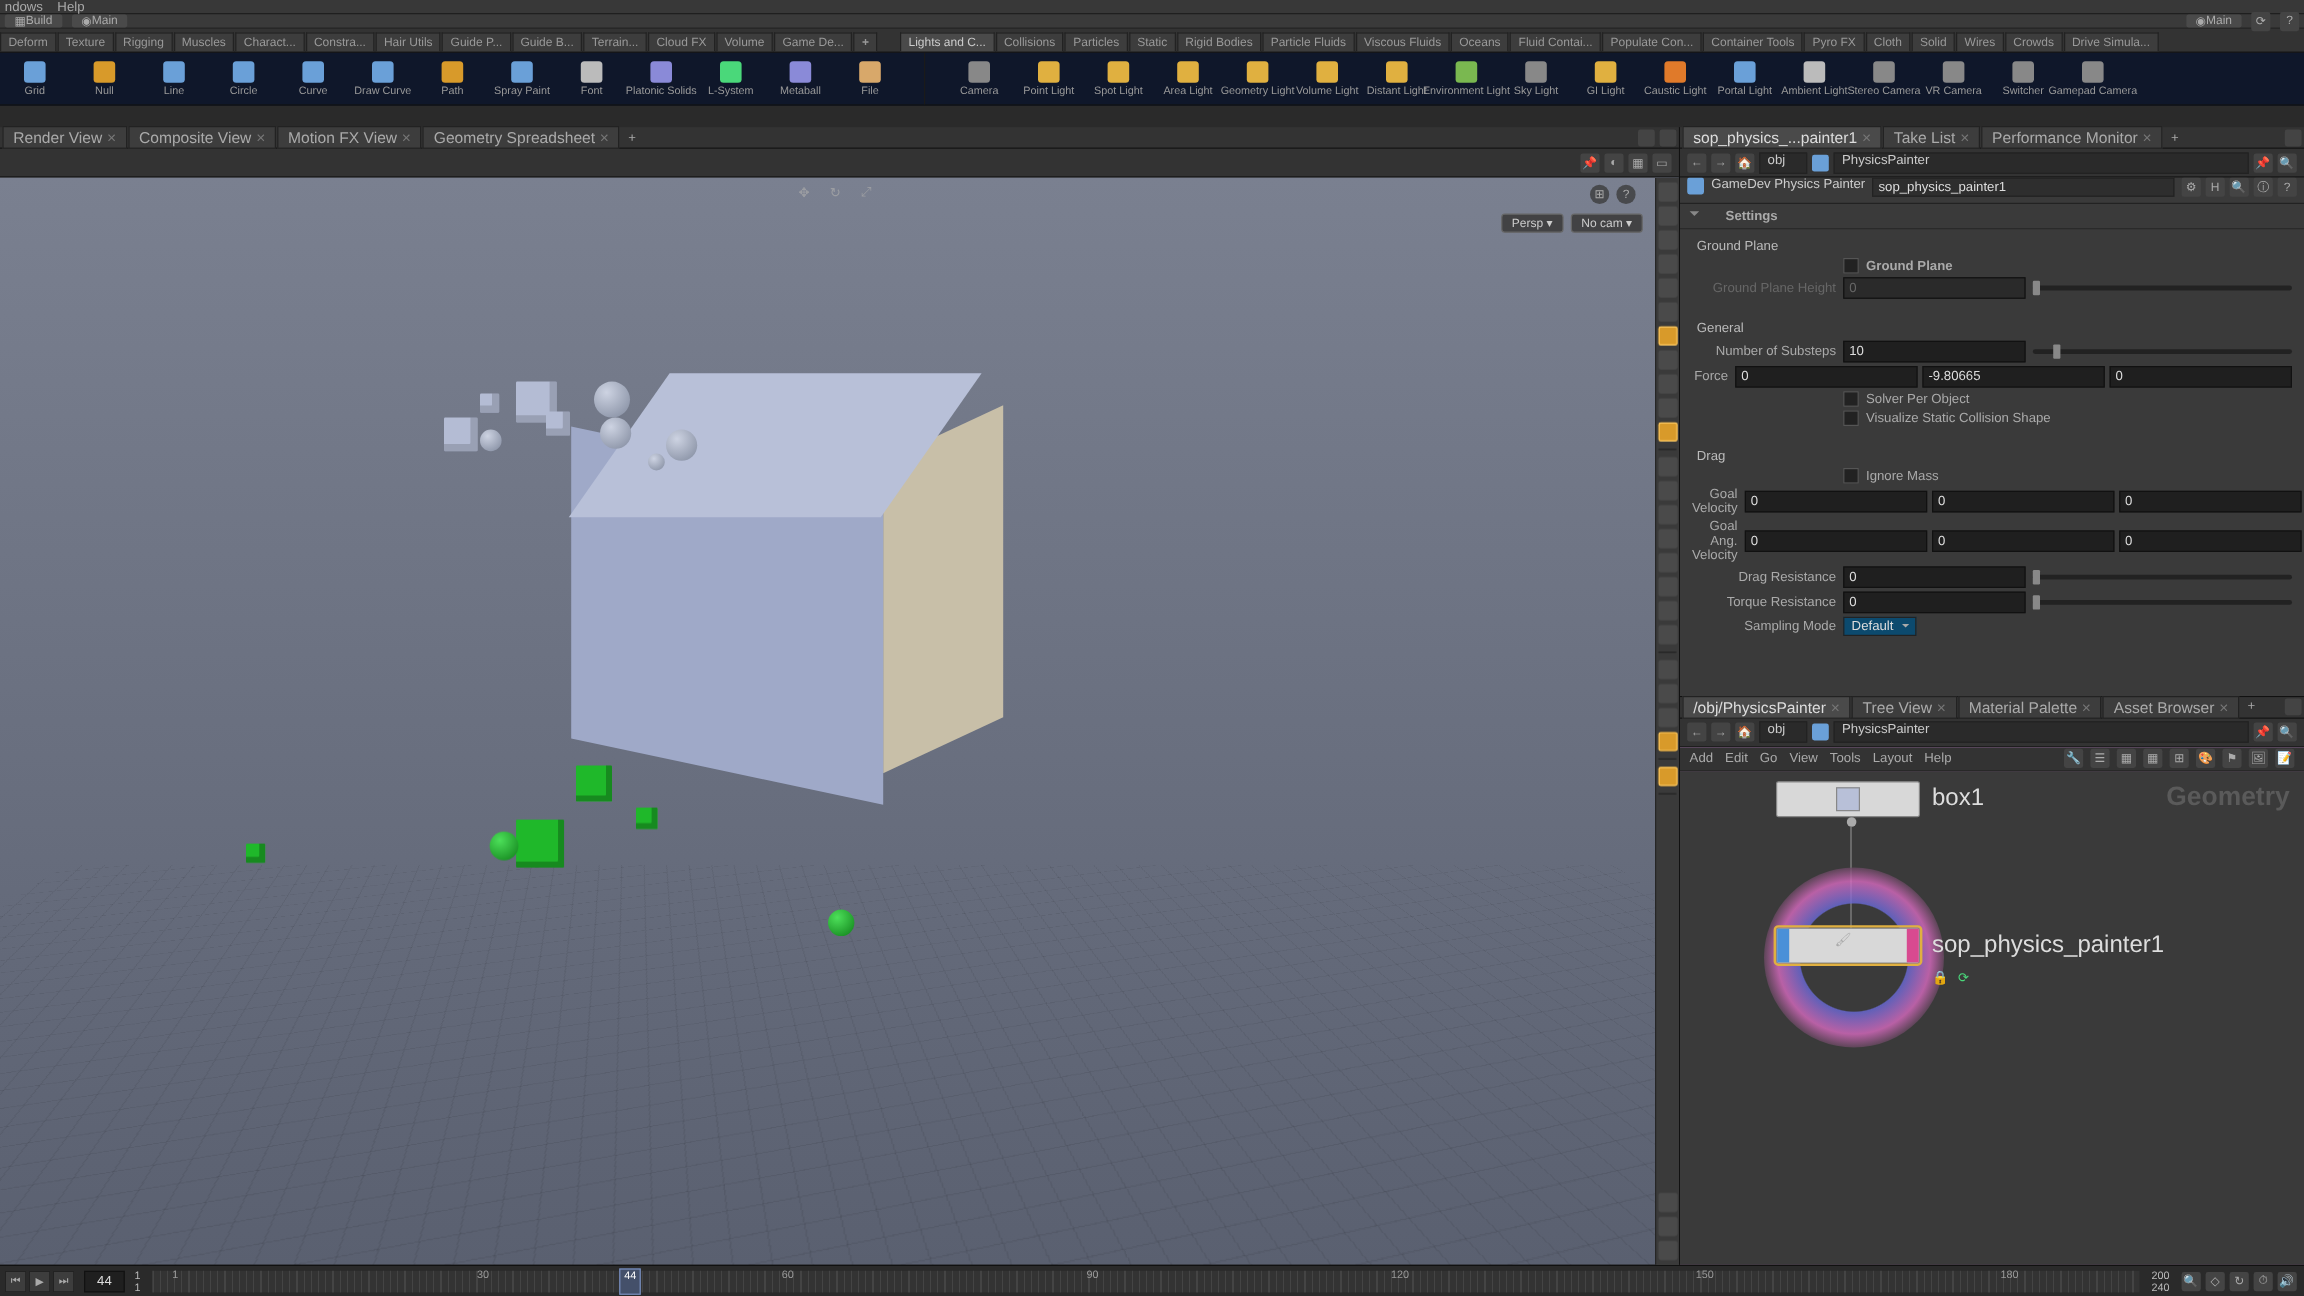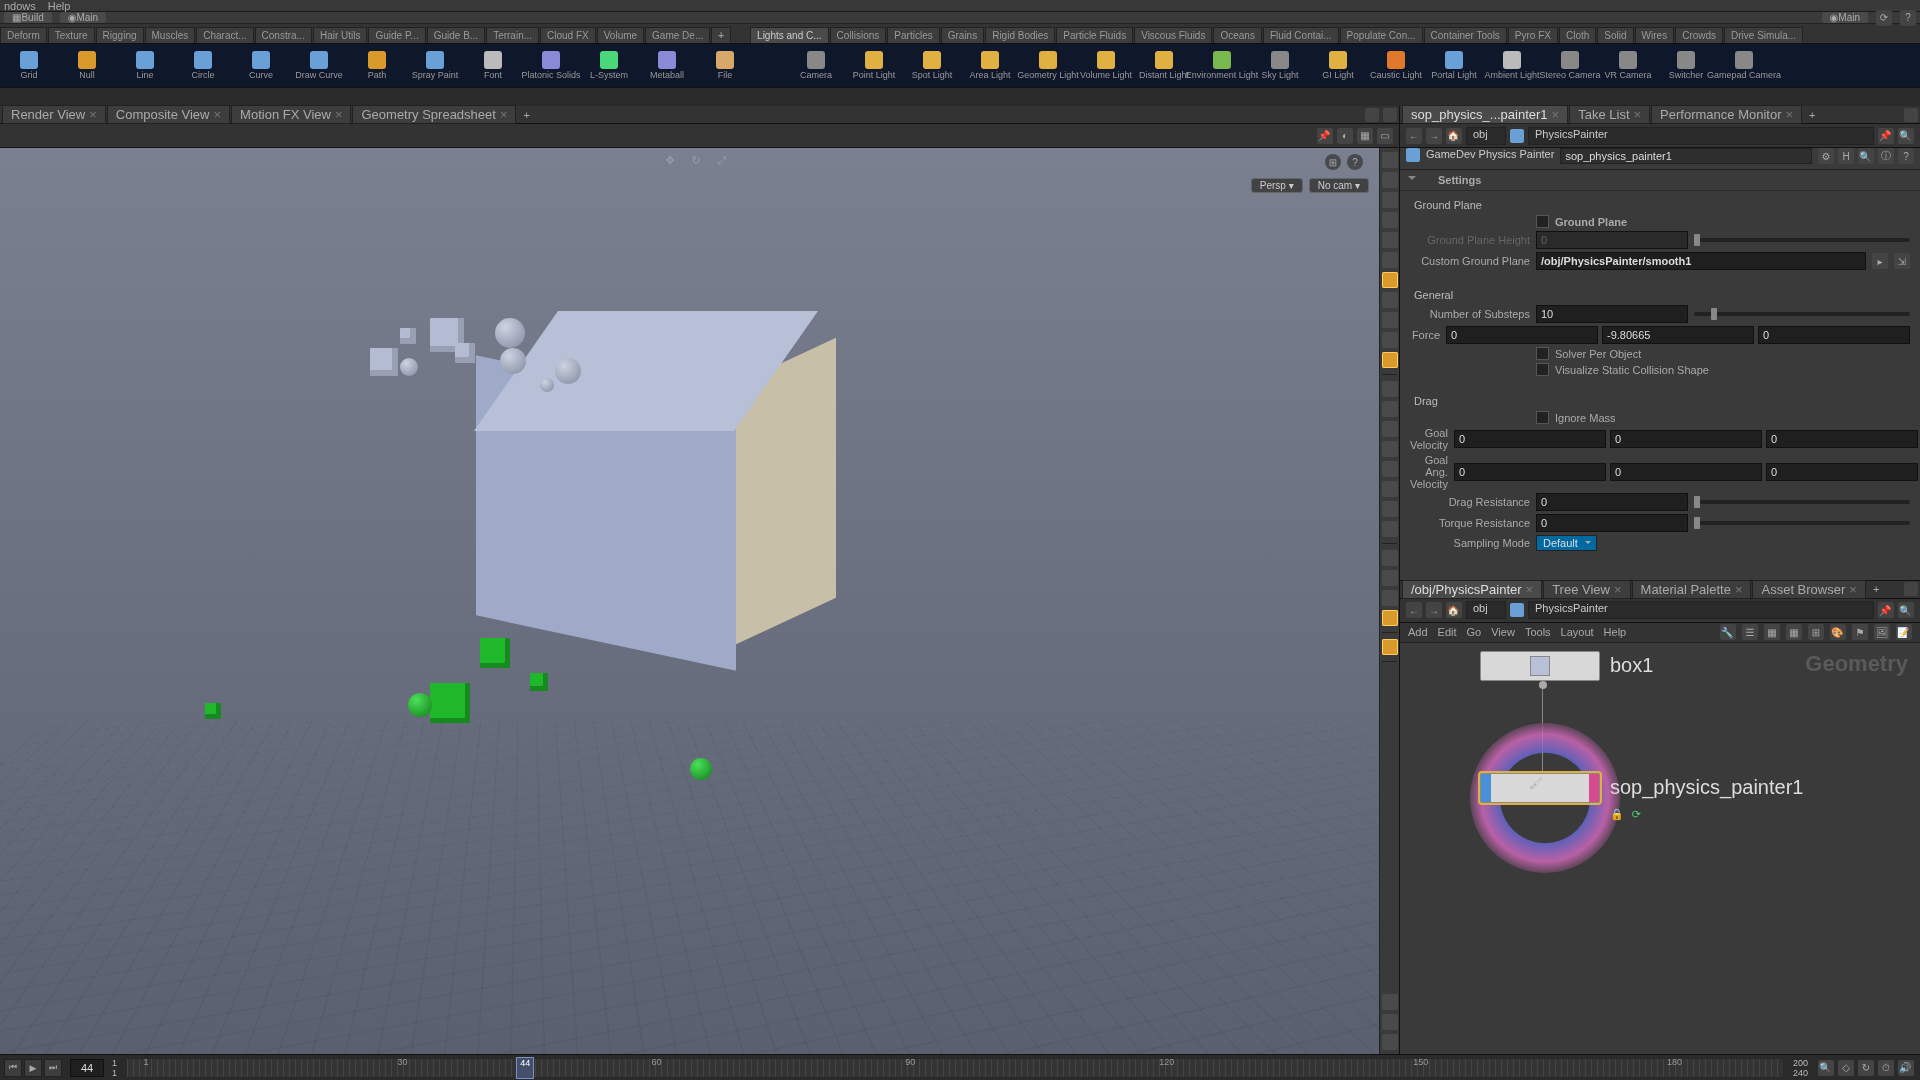--- a/index.html
+++ b/index.html
@@ -64,21 +64,21 @@
 .group-title{color:#bbb;font-size:11px;margin:4px 0 4px 4px;}
 .prow{display:flex;align-items:center;gap:6px;margin:3px 0;}
 .plabel{width:120px;text-align:right;color:#aaa;font-size:11px;}
 .pinput{flex:1;background:#1f1f1f;border:1px solid #111;color:#ddd;height:18px;padding:0 4px;font-size:11px;}
 .pinput.dis{color:#666;background:#2a2a2a;}
 .pcheck{width:13px;height:13px;background:#222;border:1px solid #555;cursor:pointer;}
 .pslider{flex:1;height:4px;background:#222;position:relative;border-radius:2px;}
 .pslider .thumb{position:absolute;top:-4px;width:6px;height:12px;background:#888;border-radius:1px;}
 .triple{display:flex;gap:4px;flex:1;}
 .triple input{flex:1;background:#1f1f1f;border:1px solid #111;color:#ddd;height:18px;padding:0 4px;font-size:11px;}
-.dropdown{background:#0369a1;border:1px solid #222;padding:1px 18px 1px 6px;position:relative;color:#ddd;font-size:11px;cursor:pointer;}
+.dropdown{background:#0c4a6e;border:1px solid #222;padding:1px 18px 1px 6px;position:relative;color:#ddd;font-size:11px;cursor:pointer;}
 .dropdown:after{content:'';position:absolute;right:5px;top:5px;border:3px solid transparent;border-top-color:#aaa;}
 .node-tabs{height:18px;background:#333;display:flex;align-items:center;border-bottom:1px solid #111;padding:0 2px;gap:1px;}
 .node-panel{flex:1;background:#f0abfc;display:flex;flex-direction:column;min-height:0;}
 .node-menubar{height:20px;background:#333;display:flex;align-items:center;gap:10px;padding:0 8px;border-bottom:1px solid #222;}
 .node-menubar span{cursor:pointer;}
 .node-menubar .tools{margin-left:auto;display:flex;gap:6px;}
 .node-graph{flex:1;position:relative;background:#3a3a3a;}
 .node{position:absolute;display:flex;align-items:center;gap:10px;}
 .node-body{width:120px;height:30px;background:#d8d8d8;border:1px solid #888;border-radius:2px;display:flex;align-items:center;justify-content:center;position:relative;}
 .node-body.sel{outline:2px solid #e0b040;}
@@ -131,21 +131,21 @@
     <span class="shelf-tab">Guide B...</span>
     <span class="shelf-tab">Terrain...</span>
     <span class="shelf-tab">Cloud FX</span>
     <span class="shelf-tab">Volume</span>
     <span class="shelf-tab">Game De...</span>
     <span class="shelf-tab" style="font-weight: bold;">+</span>
     <span style="width: 18px;"></span>
     <span class="shelf-tab active">Lights and C...</span>
     <span class="shelf-tab">Collisions</span>
     <span class="shelf-tab">Particles</span>
-    <span class="shelf-tab">Grains</span>
+    <span class="shelf-tab">Static</span>
     <span class="shelf-tab">Rigid Bodies</span>
     <span class="shelf-tab">Particle Fluids</span>
     <span class="shelf-tab">Viscous Fluids</span>
     <span class="shelf-tab">Oceans</span>
     <span class="shelf-tab">Fluid Contai...</span>
     <span class="shelf-tab">Populate Con...</span>
     <span class="shelf-tab">Container Tools</span>
     <span class="shelf-tab">Pyro FX</span>
     <span class="shelf-tab">Cloth</span>
     <span class="shelf-tab">Solid</span>
@@ -418,26 +418,20 @@
           <span class="plabel"></span>
           <span class="pcheck"></span>
           <b>Ground Plane</b>
         </div>
         <div class="prow">
           <span class="plabel" style="color:#666">Ground Plane Height</span>
           <input class="pinput dis" style="flex: 0 0 60px;" value="0">
           <span class="pslider">
               <span class="thumb" style="left:0"></span>
             </span>
-        </div>
-        <div class="prow">
-          <span class="plabel">Custom Ground Plane</span>
-          <input class="pinput" style="font-weight: bold;" value="/obj/PhysicsPainter/smooth1">
-          <span class="nav-ico">▸</span>
-          <span class="nav-ico">⇲</span>
         </div>
       </div>
 
       <div class="group">
         <div class="group-title">General</div>
         <div class="prow">
           <span class="plabel">Number of Substeps</span>
           <input class="pinput" style="flex: 0 0 60px;" value="10">
           <span class="pslider">
               <span class="thumb" style="left:8%"></span>

